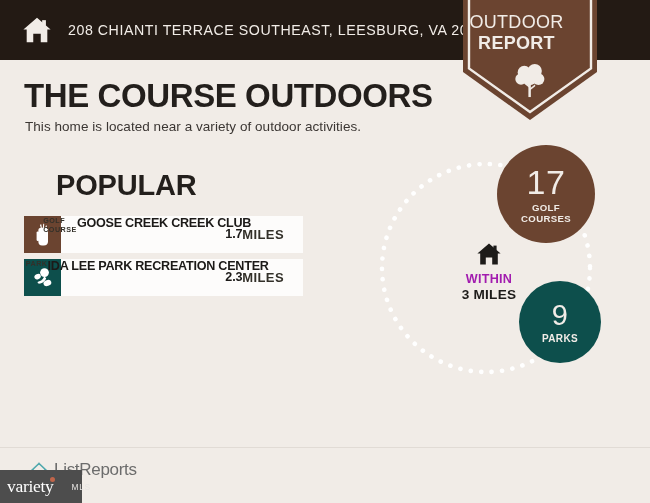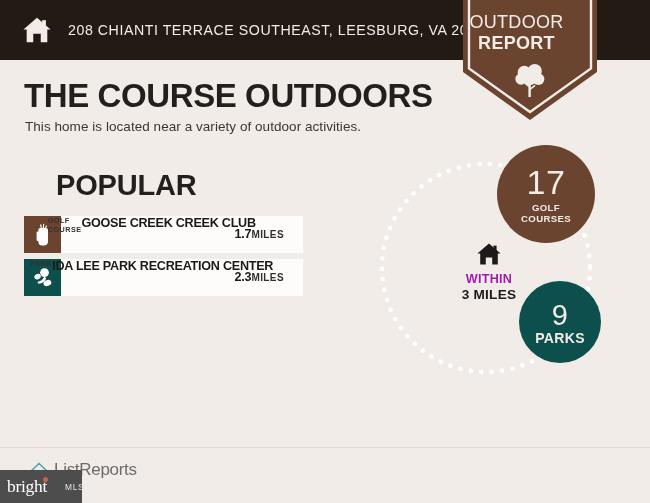--- a/index.html
+++ b/index.html
@@ -163,21 +163,21 @@
     justify-content: center;
   }
   .poi-dist-num {
     font-size: 12.6px;
     font-weight: 700;
     color: #1c1a18;
     line-height: 13px;
     letter-spacing: -0.2px;
   }
   .poi-dist-unit {
-    font-size: 10px;
+    font-size: 13px;
     font-weight: 700;
     color: #333029;
     letter-spacing: 0.4px;
     line-height: 9px;
   }
 
   
   .info-area {
     position: absolute;
     left: 370px;
@@ -248,21 +248,21 @@
   }
   .stat-circle.park .stat-num { font-size: 29px; line-height: 29px; }
   .stat-label {
     margin-top: 3px;
     font-size: 9.6px;
     font-weight: 700;
     line-height: 11px;
     letter-spacing: 0.35px;
     text-align: center;
   }
-  .stat-circle.park .stat-label { font-size: 14px; text-align: center; }
+  .stat-circle.park .stat-label { font-size: 10px; text-align: center; }
 
   
   .footer-rule {
     position: absolute;
     left: 0;
     top: 447px;
     width: 650px;
     height: 1px;
     background: #e1dbd5;
   }
@@ -453,20 +453,20 @@
 
   <div class="lr-logo">
     <svg width="22" height="18" viewBox="0 0 22 18">
       <path d="M11 2.5 L2.5 10.5 M11 2.5 L19.5 10.5 M5.5 9.5 L5.5 14.5 L16.5 14.5 L16.5 9.5" fill="none" stroke="#4fa8ad" stroke-width="1.7" stroke-linecap="round" stroke-linejoin="round"></path>
     </svg>
     <div class="lr-text">ListReports</div>
   </div>
 
   <div class="bright-box">
     <div class="bright-word">
-      <span>bright</span>
+      <span>variety</span>
       <span class="bright-dot"></span>
     </div>
     <div class="bright-mls">MLS</div>
   </div>
 
 
 </div>
 
 </body></html>

